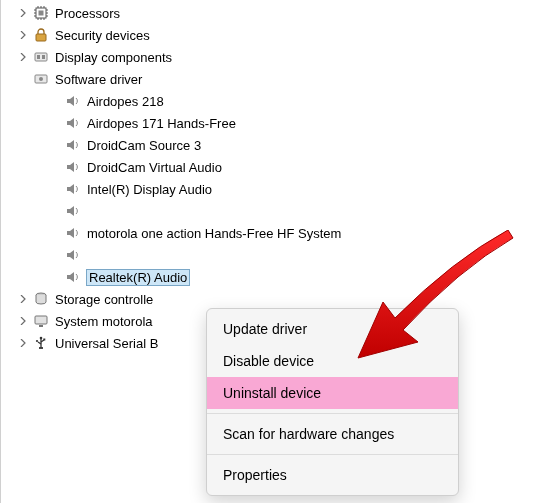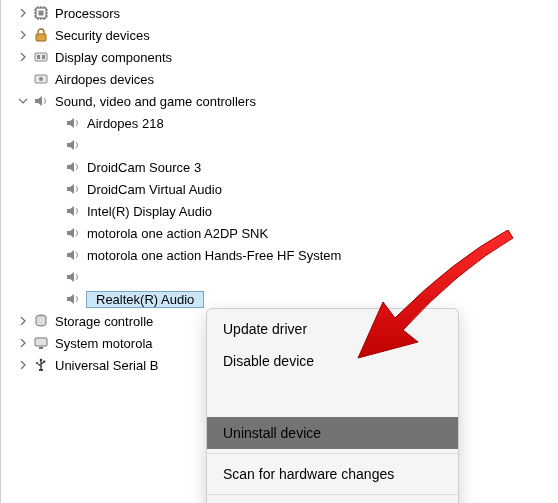--- a/index.html
+++ b/index.html
@@ -40,21 +40,21 @@
     display: inline-flex;
     align-items: center;
     justify-content: center;
     margin-right: 6px;
   }
   .icon svg { display: block; }
   .label { }
   .selected .label {
     background: #cde6f7;
     outline: 1px solid #7aa7c7;
-    padding: 0 9px;
+    padding: 0 2px;
   }
   .children {
     padding-left: 20px;
   }
   .children .node {
     padding-left: 30px;
   }
   .context-menu {
     position: absolute;
     left: 205px;
@@ -65,22 +65,21 @@
     border-radius: 6px;
     box-shadow: 0 6px 18px rgba(0,0,0,0.18);
     padding: 4px 0;
     font-size: 14px;
   }
   .menu-item {
     padding: 8px 16px;
     cursor: default;
   }
   .menu-item.hover {
-    background: #737373;
-    margin-top: 40px;
+    background: #f9a8d4;
   }
   .menu-sep {
     height: 1px;
     background: #dcdcdc;
     margin: 4px 0;
   }
   .menu-item.bold { font-weight: 400; }
   .arrow {
     position: absolute;
     left: 347px;
@@ -154,55 +153,42 @@
   <div class="node">
     <span class="twisty" style="visibility:hidden">
       <svg width="8" height="8"></svg>
     </span>
     <span class="icon">
       <svg width="16" height="16" viewBox="0 0 16 16">
           <rect x="2" y="4" width="12" height="8" rx="1" fill="#e8e8e8" stroke="#888"></rect>
           <circle cx="8" cy="8" r="2" fill="#888"></circle>
         </svg>
     </span>
-    <span class="label">Airdopes devices</span>
-  </div>
-
-  <div class="node">
-    <span class="twisty">
-      <svg width="8" height="8" viewBox="0 0 8 8">
-          <path d="M0 2 L4 6 L8 2" fill="none" stroke="#6b6b6b" stroke-width="1.2"></path>
-        </svg>
-    </span>
-    <span class="icon">
-      <svg width="16" height="16" viewBox="0 0 16 16">
-          <path d="M2 6 h3 l4 -3 v10 l-4 -3 h-3 z" fill="#888"></path>
-          <path d="M11 5 a4 4 0 0 1 0 6" fill="none" stroke="#888" stroke-width="1"></path>
-        </svg>
-    </span>
-    <span class="label">Sound, video and game controllers</span>
-  </div>
+    <span class="label">Software driver</span>
+  </div>
+
 
   <div class="children">
     <div class="node">
       <span class="icon">
           <svg width="16" height="16" viewBox="0 0 16 16">
             <path d="M2 6 h3 l4 -3 v10 l-4 -3 h-3 z" fill="#888"></path>
             <path d="M11 5 a4 4 0 0 1 0 6" fill="none" stroke="#888" stroke-width="1"></path>
           </svg>
         </span>
       <span class="label">Airdopes 218</span>
     </div>
     <div class="node">
       <span class="icon">
           <svg width="16" height="16" viewBox="0 0 16 16">
             <path d="M2 6 h3 l4 -3 v10 l-4 -3 h-3 z" fill="#888"></path>
             <path d="M11 5 a4 4 0 0 1 0 6" fill="none" stroke="#888" stroke-width="1"></path>
           </svg>
         </span>
+      <span class="label">Airdopes 171 Hands-Free</span>
     </div>
     <div class="node">
       <span class="icon">
           <svg width="16" height="16" viewBox="0 0 16 16">
             <path d="M2 6 h3 l4 -3 v10 l-4 -3 h-3 z" fill="#888"></path>
             <path d="M11 5 a4 4 0 0 1 0 6" fill="none" stroke="#888" stroke-width="1"></path>
           </svg>
         </span>
       <span class="label">DroidCam Source 3</span>
     </div>
@@ -224,21 +210,20 @@
         </span>
       <span class="label">Intel(R) Display Audio</span>
     </div>
     <div class="node">
       <span class="icon">
           <svg width="16" height="16" viewBox="0 0 16 16">
             <path d="M2 6 h3 l4 -3 v10 l-4 -3 h-3 z" fill="#888"></path>
             <path d="M11 5 a4 4 0 0 1 0 6" fill="none" stroke="#888" stroke-width="1"></path>
           </svg>
         </span>
-      <span class="label">motorola one action A2DP SNK</span>
     </div>
     <div class="node">
       <span class="icon">
           <svg width="16" height="16" viewBox="0 0 16 16">
             <path d="M2 6 h3 l4 -3 v10 l-4 -3 h-3 z" fill="#888"></path>
             <path d="M11 5 a4 4 0 0 1 0 6" fill="none" stroke="#888" stroke-width="1"></path>
           </svg>
         </span>
       <span class="label">motorola one action Hands-Free HF System</span>
     </div>

